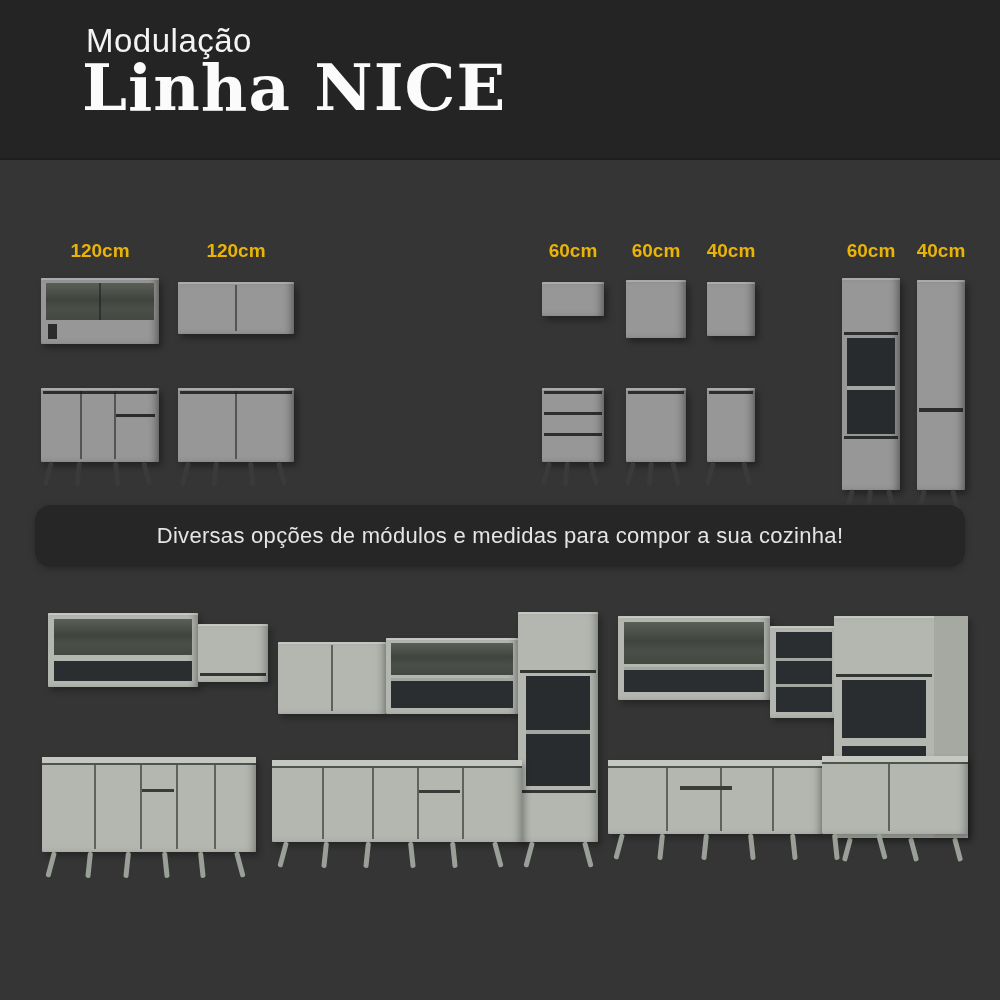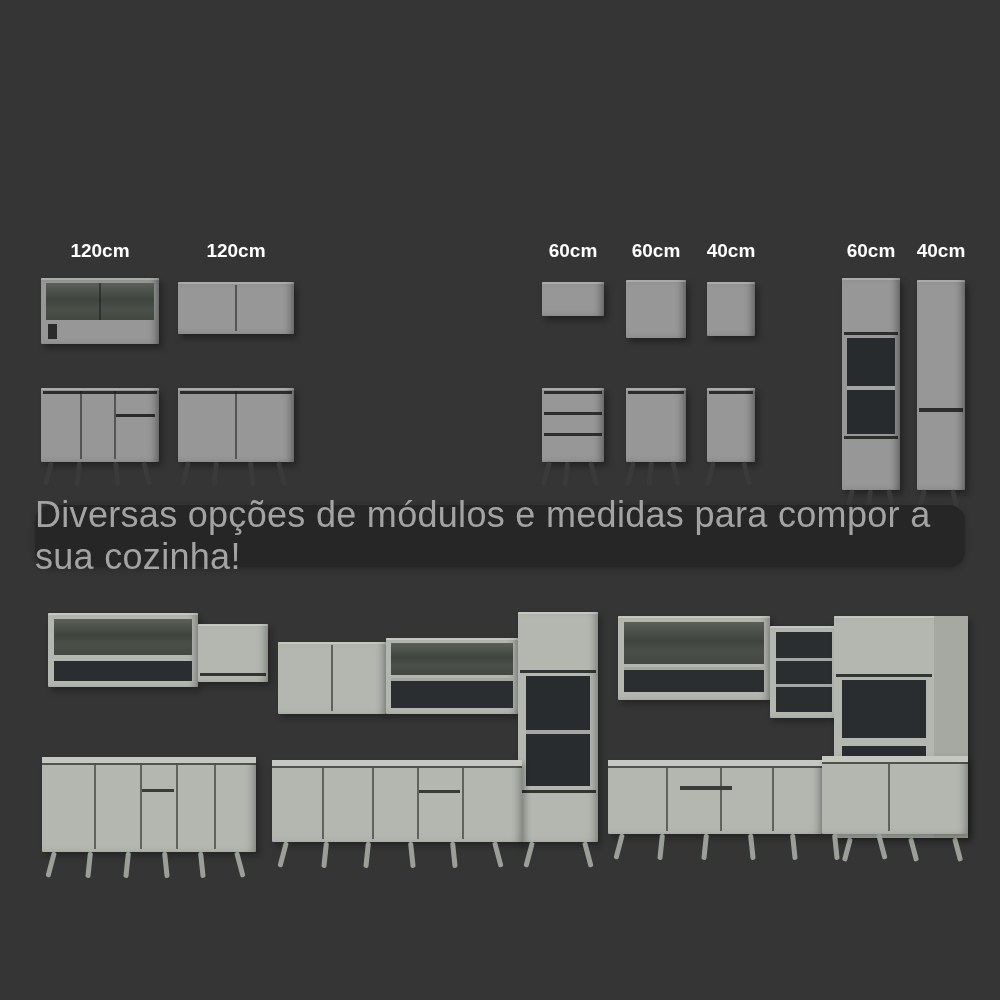--- a/index.html
+++ b/index.html
@@ -18,34 +18,38 @@
   .seamv{position:absolute;width:2px;background:rgba(28,30,28,.55);top:3px;bottom:3px;}
   .seamh{position:absolute;height:2px;background:rgba(28,30,28,.55);}
   .gap{position:absolute;height:3px;background:rgba(18,20,18,.8);left:2px;right:2px;}
   .leg{position:absolute;width:5px;height:24px;background:#3a3a3a;border-radius:2px;transform-origin:50% 0;}
   .leg.k{background:#9aa097;}
   .rl{transform:rotate(15deg);} .rr{transform:rotate(-15deg);}
   .rl2{transform:rotate(6deg);} .rr2{transform:rotate(-6deg);}
   .counter{position:absolute;background:#c4c8c1;height:6px;box-shadow:0 2px 0 rgba(28,31,28,.65);}
   .handle{position:absolute;background:#2b2b2b;}
   .module{position:absolute;top:240px;height:265px;}
-  .mlabel{position:absolute;left:0;right:0;top:0;text-align:center;font-size:19px;font-weight:700;color:#ffffff;}
+  .mlabel{position:absolute;left:0;right:0;top:0;text-align:center;font-size:19px;font-weight:700;color:#eab308;}
   
   .pill{position:absolute;background:#262626;border-radius:16px;box-shadow:0 2px 6px rgba(0,0,0,.25);}
-  .pill-text{position:absolute;left:0;right:0;top:0;bottom:0;display:flex;align-items:center;justify-content:center;color:#a3a3a3;font-size:36px;font-weight:500;letter-spacing:.3px;}
+  .pill-text{position:absolute;left:0;right:0;top:0;bottom:0;display:flex;align-items:center;justify-content:center;color:#e5e5e5;font-size:22px;font-weight:500;letter-spacing:.3px;}
   .sizes-pill{left:35px;top:505px;width:930px;height:62px;}
   .bottom-pill{left:35px;top:908px;width:930px;height:64px;display:flex;align-items:center;justify-content:space-between;padding:0 62px;box-sizing:border-box;}
   .kitchen-label{color:#fafafa;font-size:33px;font-weight:500;}
   .kitchen{position:absolute;}
 </style>
 </head>
 <body>
 
 <div class="page">
 
+  <div class="header">
+    <div class="kicker">Modulação</div>
+    <div class="title">Linha NICE</div>
+  </div>
 
   <div class="module" style="left:35px;width:130px;">
     <div class="mlabel">120cm</div>
     <div class="cab" style="left:6px;top:38px;width:118px;height:66px;">
       <div class="glass" style="left:5px;top:5px;width:108px;height:37px;"></div>
       <div class="seamv" style="left:58px;top:5px;bottom:24px;"></div>
       <div class="handle" style="left:7px;top:46px;width:9px;height:15px;"></div>
     </div>
     <div class="cab" style="left:6px;top:148px;width:118px;height:74px;">
       <div class="gap" style="top:3px;"></div>

